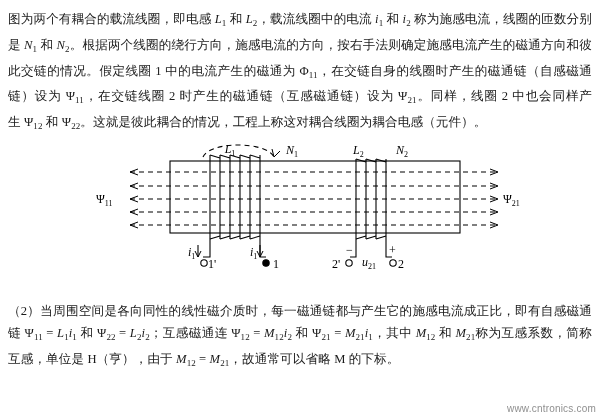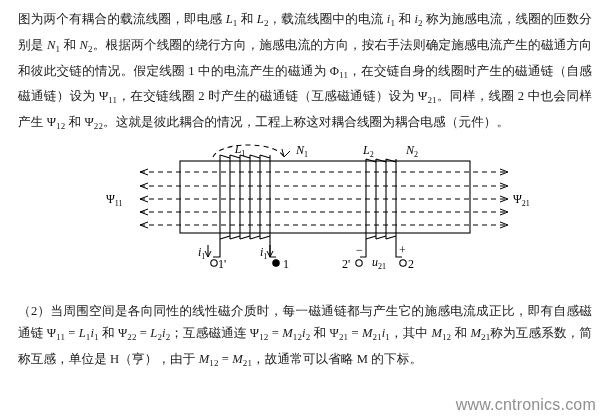--- a/index.html
+++ b/index.html
@@ -12,21 +12,21 @@
     background: #ffffff;
     font-family: "Liberation Serif", serif;
     color: #1a1a1a;
     overflow: hidden;
   }
   .page {
     position: relative;
     width: 602px;
     height: 416px;
     box-sizing: border-box;
-    padding: 8px 10px 0 18px;
+    padding: 8px 10px 0 8px;
   }
   .para {
     font-size: 12.6px;
     line-height: 22.3px;
     text-align: justify;
     letter-spacing: 0.1px;
     margin: 0;
   }
   .para.top {
     margin-bottom: 2px;
@@ -46,21 +46,21 @@
     position: absolute;
     left: 0; top: 0;
     width: 602px;
     height: 145px;
   }
   .watermark {
     position: absolute;
     right: 6px;
     bottom: 2px;
     font-family: "Liberation Sans", sans-serif;
-    font-size: 16px;
+    font-size: 10px;
     color: #8f8f8f;
     letter-spacing: 0.2px;
   }
   text {
     font-family: "Liberation Serif", serif;
   }
 </style>
 </head>
 <body>
 

